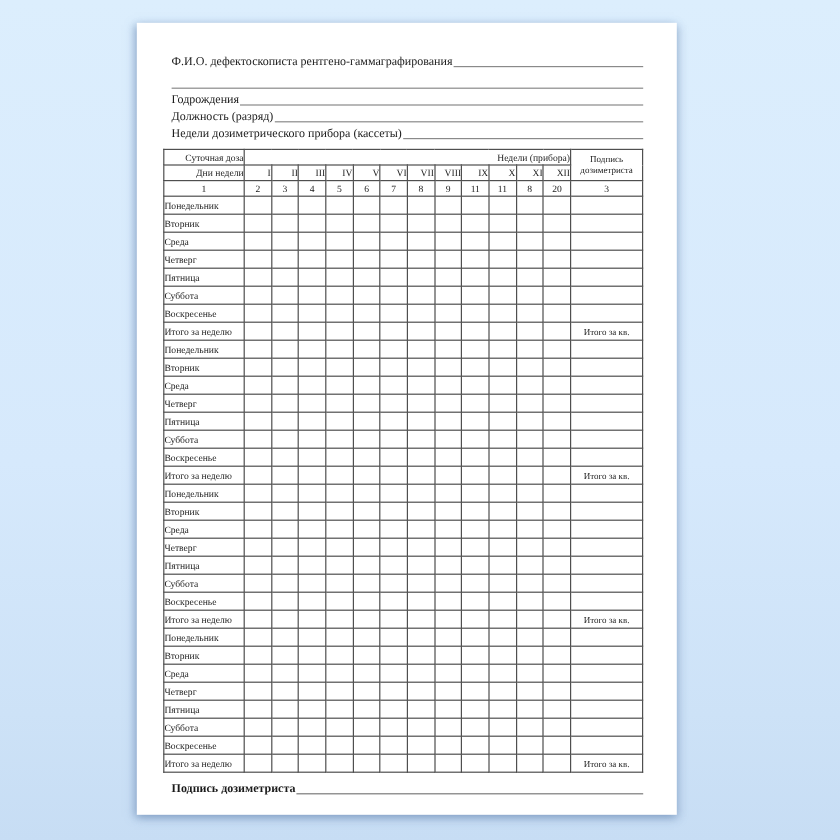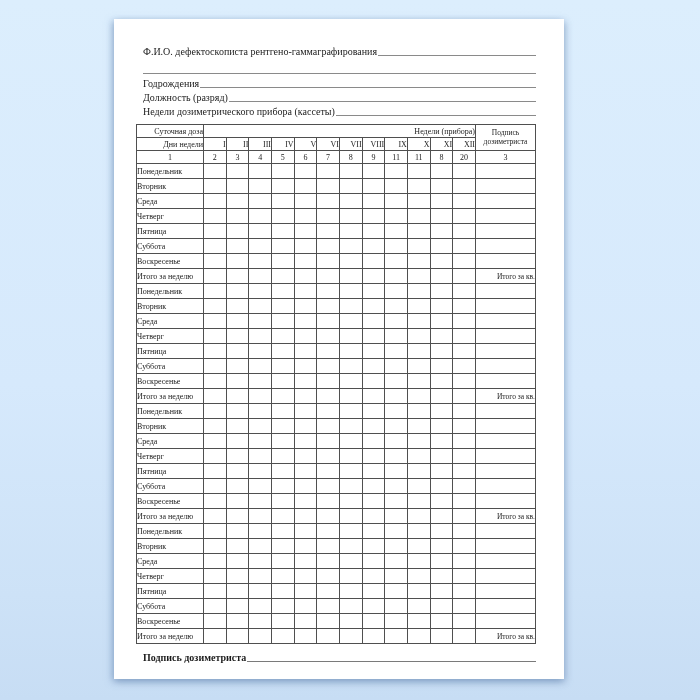--- a/index.html
+++ b/index.html
@@ -67,21 +67,21 @@
     font-weight: normal;
     overflow: hidden;
     vertical-align: middle;
   }
   table.dose thead tr { height: 13px; }
   table.dose tbody tr { height: 15px; }
   th.hc, th.wk { text-align: right; }
   th.sign { text-align: center; font-size: 7.5px; line-height: 1.15; }
   td.numcell { text-align: center; font-size: 8px; }
   td.daylabel { text-align: left; padding-left: 3px; font-size: 8px; }
-  td.qtr { text-align: right; padding-left: 3px; font-size: 7.5px; }
+  td.qtr { text-align: center; padding-left: 3px; font-size: 7.5px; }
   td.datacell { background: #ffffff; }
 
   .footer-field {
     font-weight: bold;
     margin-top: 6px;
     height: 13px;
   }
   .footer-field .uline { border-bottom: 1px solid #7a7a7a; }
 </style>
 </head>

